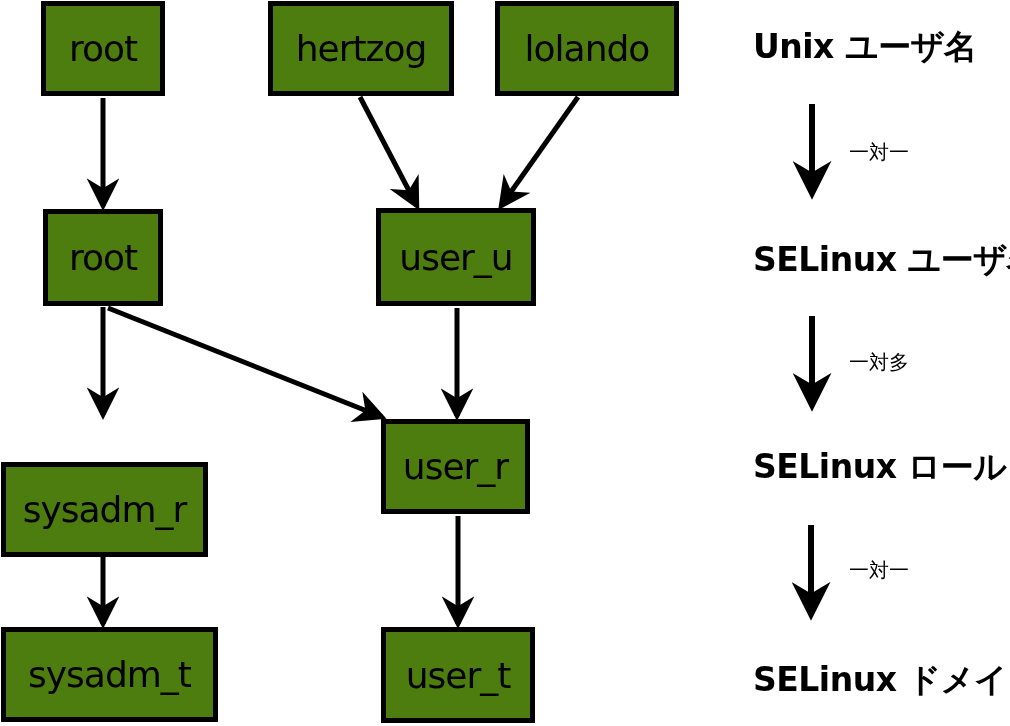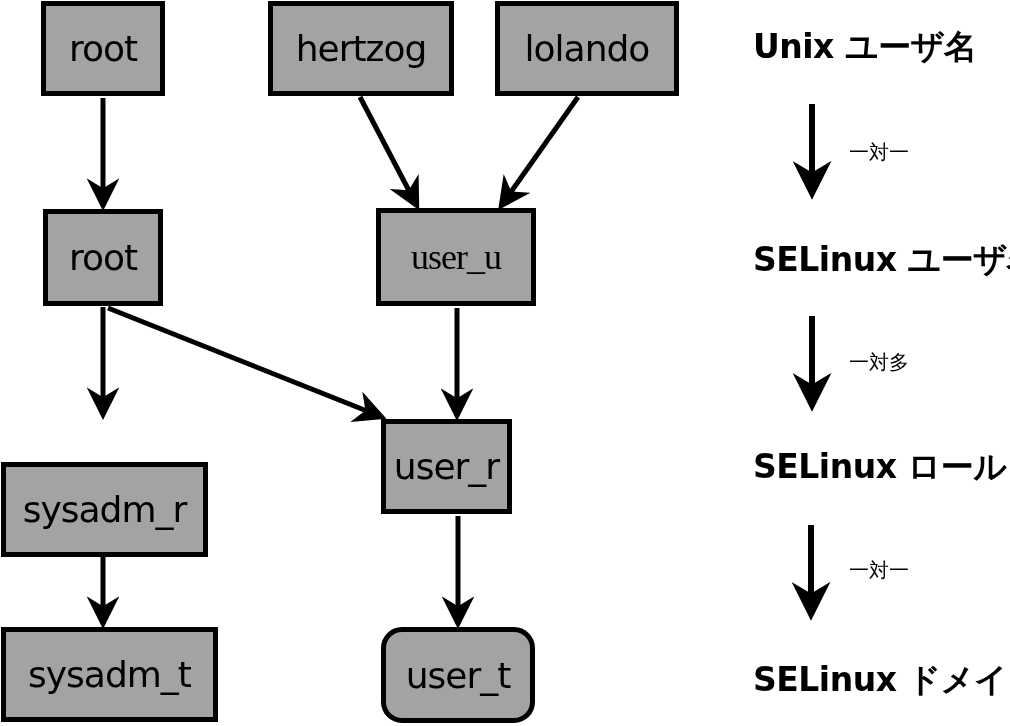--- a/index.html
+++ b/index.html
@@ -19,42 +19,42 @@
   #arrow-layer {
     position: absolute;
     left: 0;
     top: 0;
     width: 1010px;
     height: 726px;
   }
   .node {
     position: absolute;
     box-sizing: border-box;
-    background: #a3a3a3;
+    background: #4d7c0f;
     border: 5px solid #000000;
     display: flex;
     align-items: center;
     justify-content: center;
     font-size: 36px;
     letter-spacing: -1px;
     white-space: nowrap;
   }
   
   #n-login-root     { left: 41px;  top: 1px;   width: 124px; height: 95px; }
   #n-login-hertzog  { left: 268px; top: 1px;   width: 186px; height: 95px; }
   #n-login-lolando  { left: 495px; top: 1px;   width: 184px; height: 95px; }
   
   #n-user-root      { left: 43px;  top: 209px; width: 120px; height: 97px; }
-  #n-user-u         { left: 376px; top: 208px; width: 160px; height: 98px; font-family: Liberation Serif, serif; }
+  #n-user-u         { left: 376px; top: 208px; width: 160px; height: 98px; }
   
   #n-role-sysadm    { left: 1px;   top: 418px; width: 207px; height: 95px; margin-top: 44px; }
-  #n-role-user      { left: 381px; top: 419px; width: 131px; height: 95px; }
+  #n-role-user      { left: 381px; top: 419px; width: 149px; height: 95px; }
   
   #n-domain-sysadm  { left: 1px;   top: 627px; width: 217px; height: 95px; }
-  #n-domain-user    { left: 381px; top: 627px; width: 154px; height: 96px; border-radius: 21px; }
+  #n-domain-user    { left: 381px; top: 627px; width: 154px; height: 96px; }
 
   .level-label {
     position: absolute;
     left: 753px;
     font-size: 33px;
     font-weight: bold;
     letter-spacing: -0.5px;
     line-height: 33px;
     white-space: nowrap;
   }

